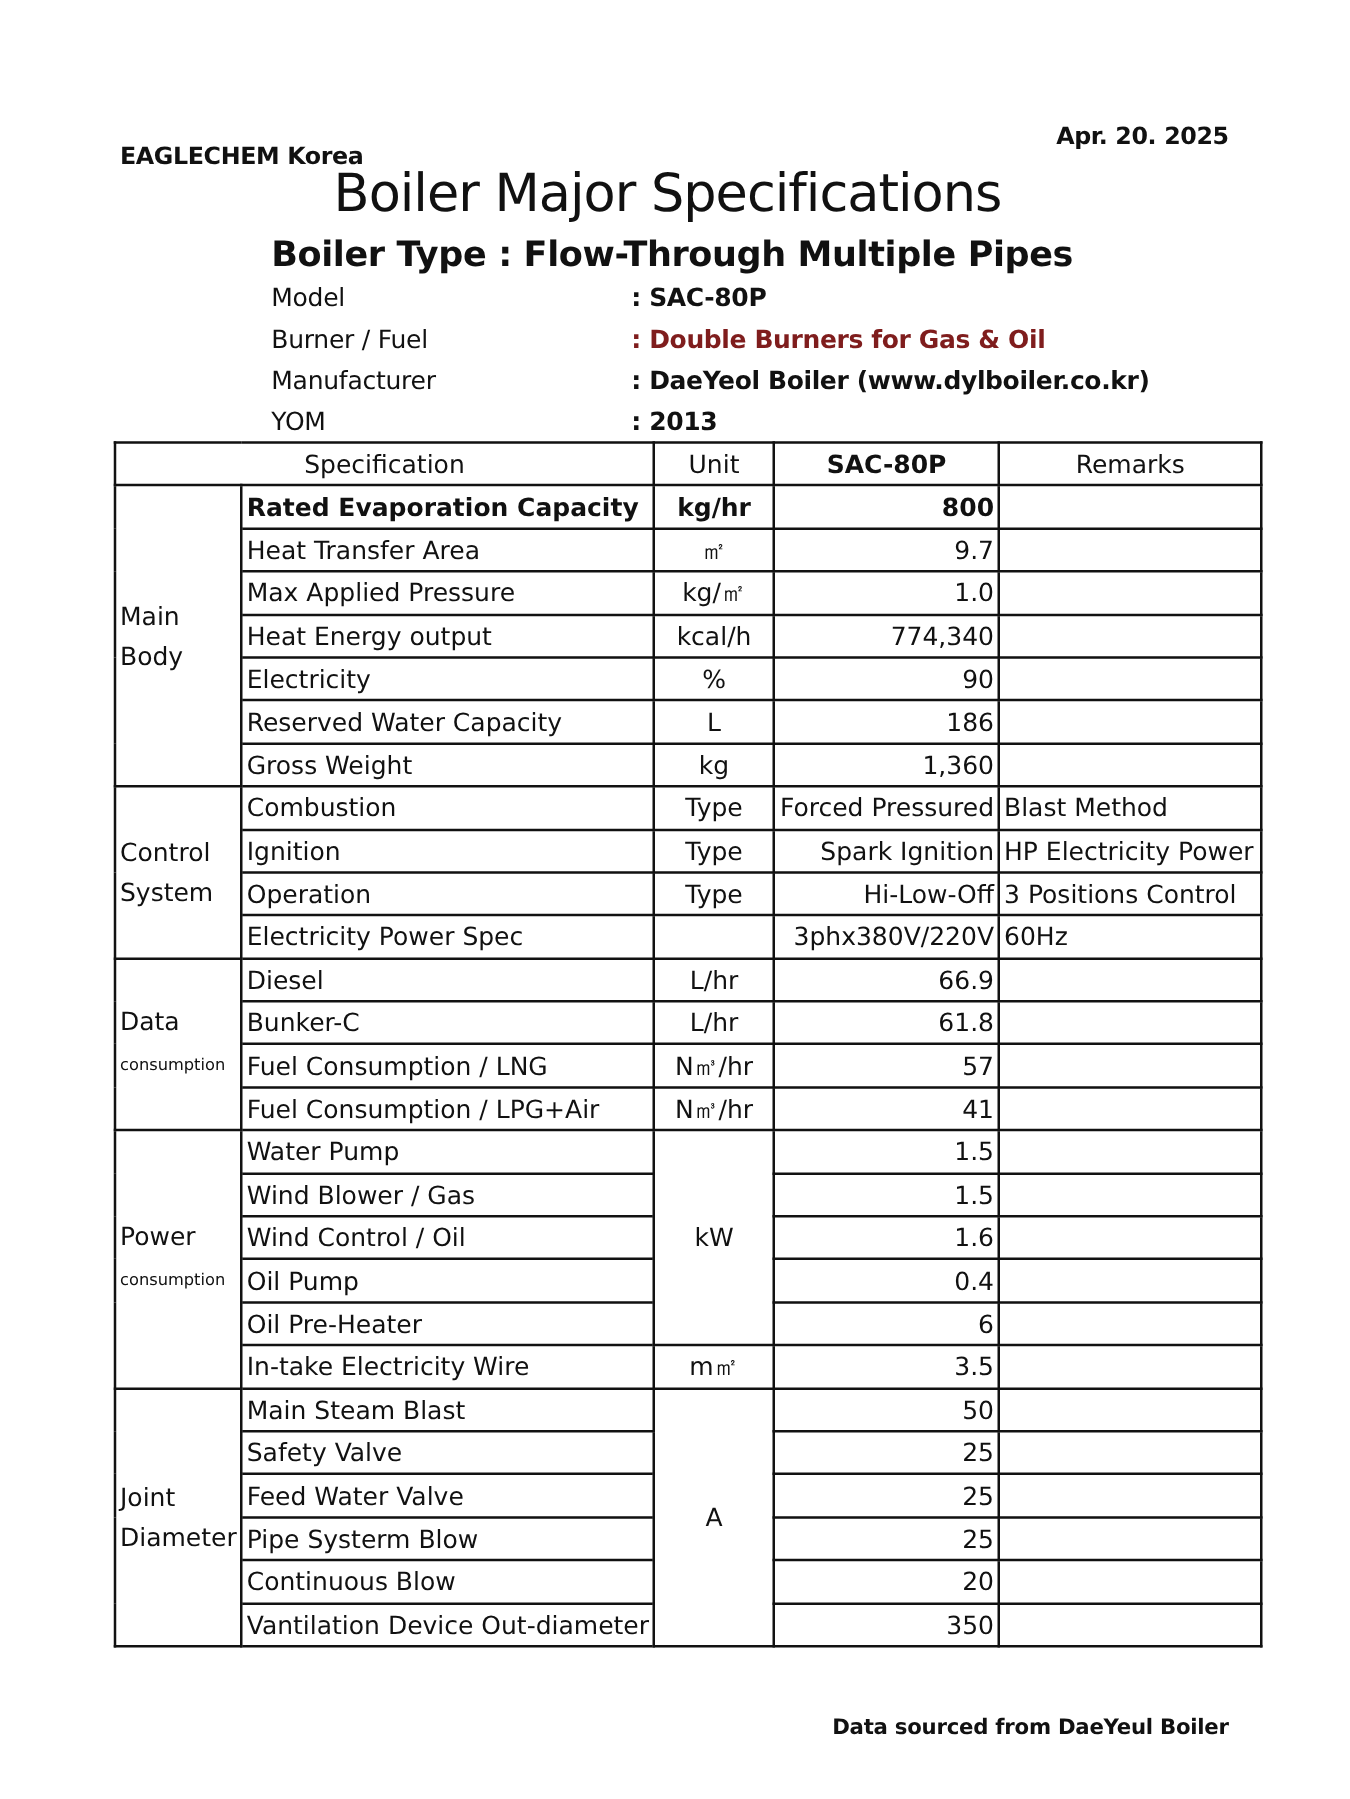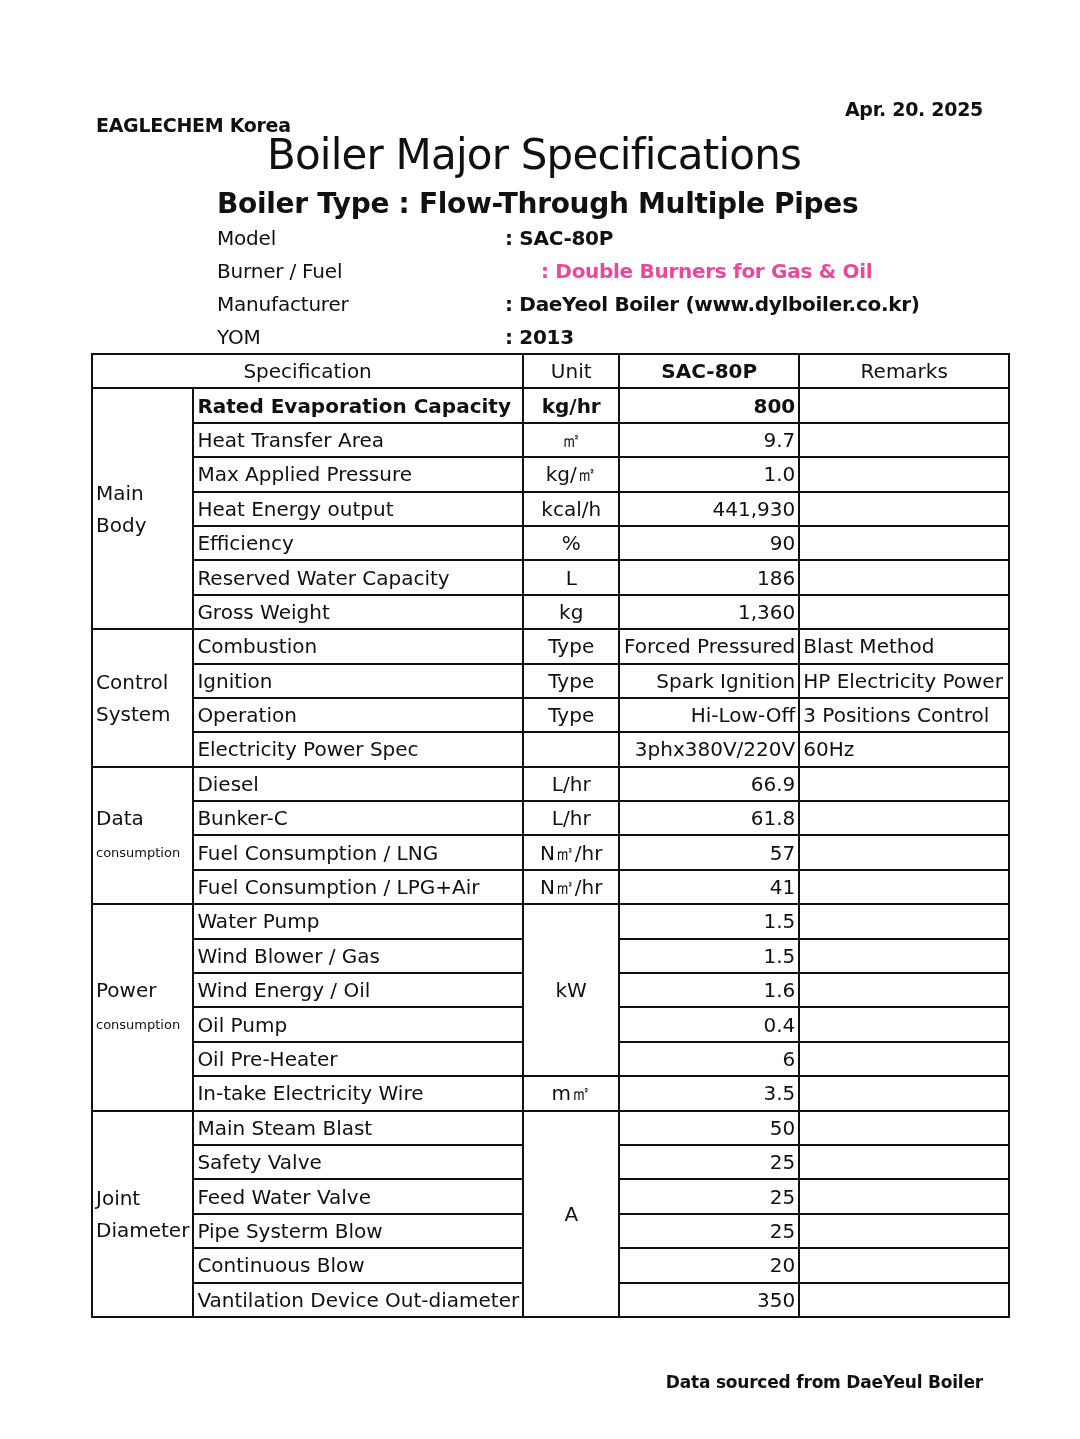--- a/index.html
+++ b/index.html
@@ -5,21 +5,21 @@
   html, body { margin: 0; padding: 0; background: #ffffff; }
   body { width: 1080px; height: 1439px; position: relative; font-family: "DejaVu Sans", sans-serif; color: #111; overflow: hidden; }
   .company { position: absolute; left: 96px; top: 97px; font-size: 19px; font-weight: bold; letter-spacing: -0.3px; margin-top: 17px; }
   .date { position: absolute; right: 97px; top: 98px; font-size: 19px; font-weight: bold; letter-spacing: -0.3px; }
   .title { position: absolute; left: 0; width: 1068px; text-align: center; top: 130px; font-size: 42px; font-weight: normal; letter-spacing: -0.8px; }
   .info { position: absolute; left: 217px; top: 188px; width: 780px; }
   .info .type { font-size: 28px; font-weight: bold; height: 34px; line-height: 32px; letter-spacing: -0.3px; }
   .info .row { height: 33px; line-height: 33px; font-size: 20px; position: relative; }
   .info .row .k { position: absolute; left: 0; letter-spacing: -0.2px; }
   .info .row .v { position: absolute; left: 288px; font-weight: bold; letter-spacing: -0.3px; }
-  .info .row .v.green { color: #ec4899; margin-left: 36px; }
+  .info .row .v.green { color: #7f1d1d; }
 
   table.spec { position: absolute; left: 91px; top: 353px; border-collapse: collapse; table-layout: fixed; font-size: 20px; }
   table.spec td { border: 2px solid #111; height: 32.4px; padding: 0 3px; white-space: nowrap; overflow: visible; line-height: 32px; }
   table.spec col.c1 { width: 99px; }
   table.spec col.c2 { width: 312px; }
   table.spec col.c3 { width: 96px; }
   table.spec col.c4 { width: 180px; }
   table.spec col.c5 { width: 210px; }
   .hdr td { text-align: center; border-radius: 15px; }
   .hdr .model { font-weight: bold; }
@@ -90,25 +90,25 @@
     </tr>
     <tr>
       <td class="name">Max Applied Pressure</td>
       <td class="unit">kg/㎡</td>
       <td class="val">1.0</td>
       <td class="rem"></td>
     </tr>
     <tr>
       <td class="name">Heat Energy output</td>
       <td class="unit">kcal/h</td>
-      <td class="val">441,930</td>
-      <td class="rem"></td>
-    </tr>
-    <tr>
-      <td class="name">Efficiency</td>
+      <td class="val">774,340</td>
+      <td class="rem"></td>
+    </tr>
+    <tr>
+      <td class="name">Electricity</td>
       <td class="unit">%</td>
       <td class="val">90</td>
       <td class="rem"></td>
     </tr>
     <tr>
       <td class="name">Reserved Water Capacity</td>
       <td class="unit">L</td>
       <td class="val">186</td>
       <td class="rem"></td>
     </tr>
@@ -177,21 +177,21 @@
       <td class="unit" rowspan="5">kW</td>
       <td class="val">1.5</td>
       <td class="rem"></td>
     </tr>
     <tr>
       <td class="name">Wind Blower / Gas</td>
       <td class="val">1.5</td>
       <td class="rem"></td>
     </tr>
     <tr>
-      <td class="name">Wind Energy / Oil</td>
+      <td class="name">Wind Control / Oil</td>
       <td class="val">1.6</td>
       <td class="rem"></td>
     </tr>
     <tr>
       <td class="name">Oil Pump</td>
       <td class="val">0.4</td>
       <td class="rem"></td>
     </tr>
     <tr>
       <td class="name">Oil Pre-Heater</td>

